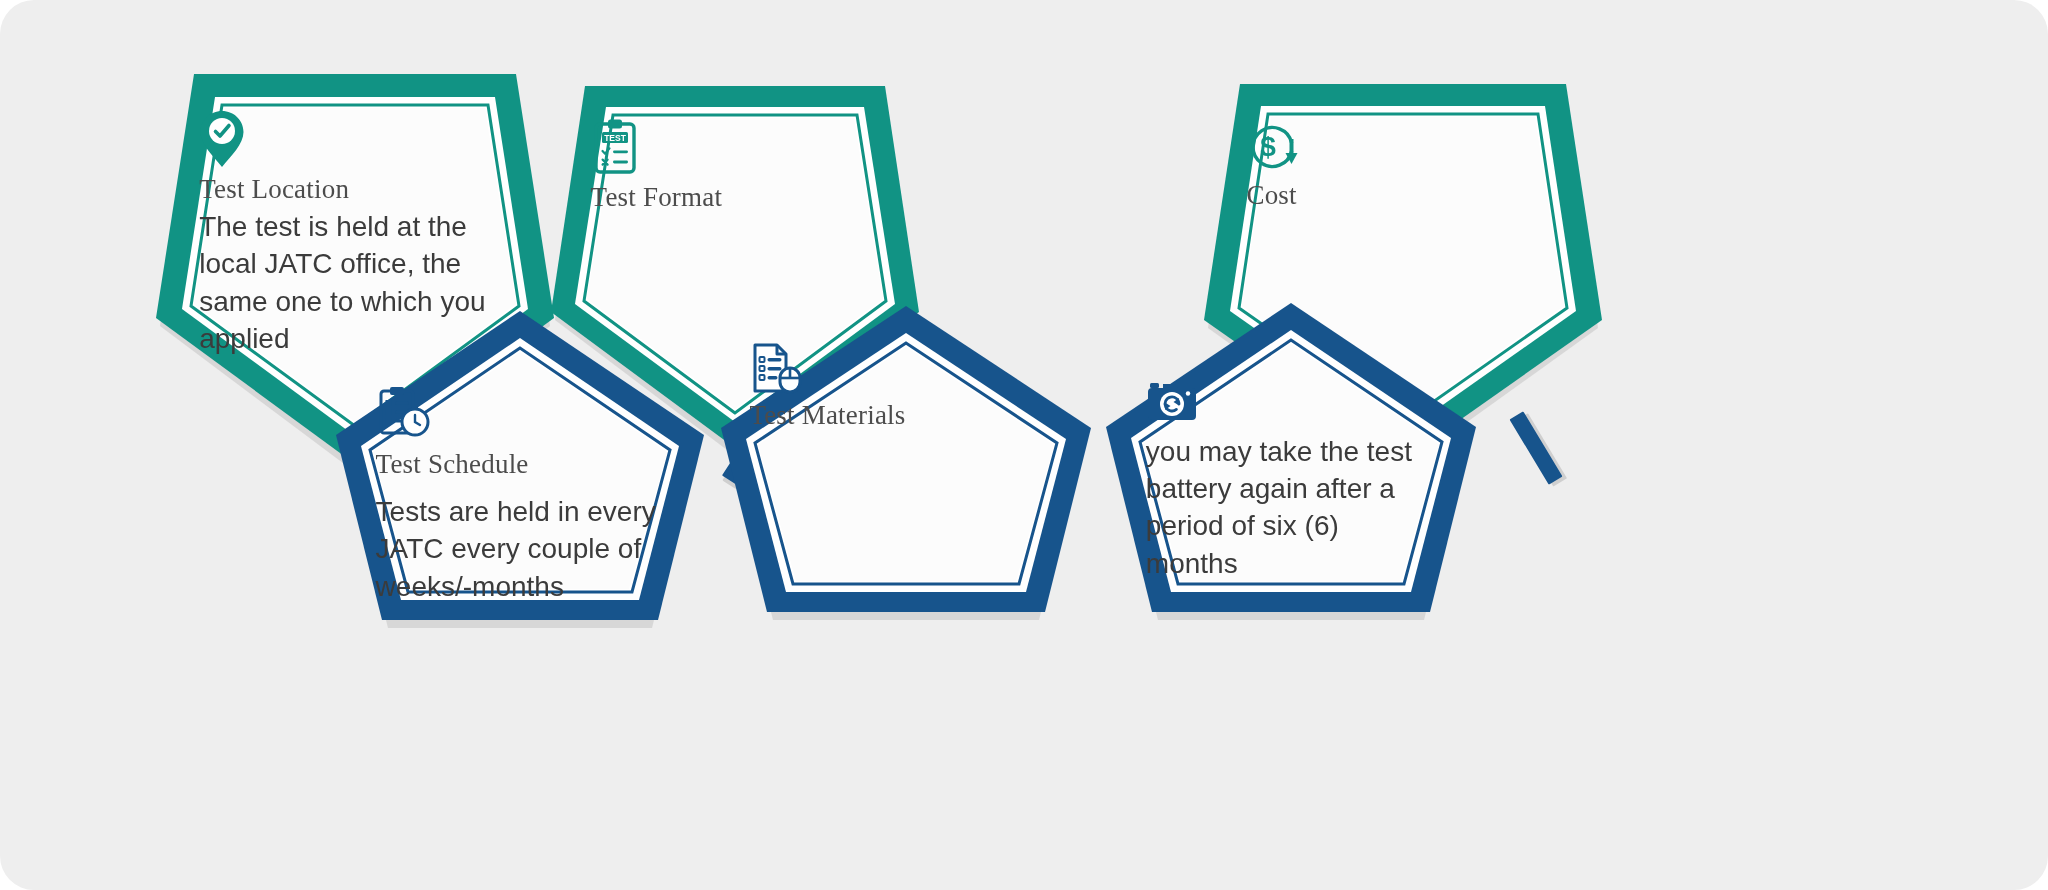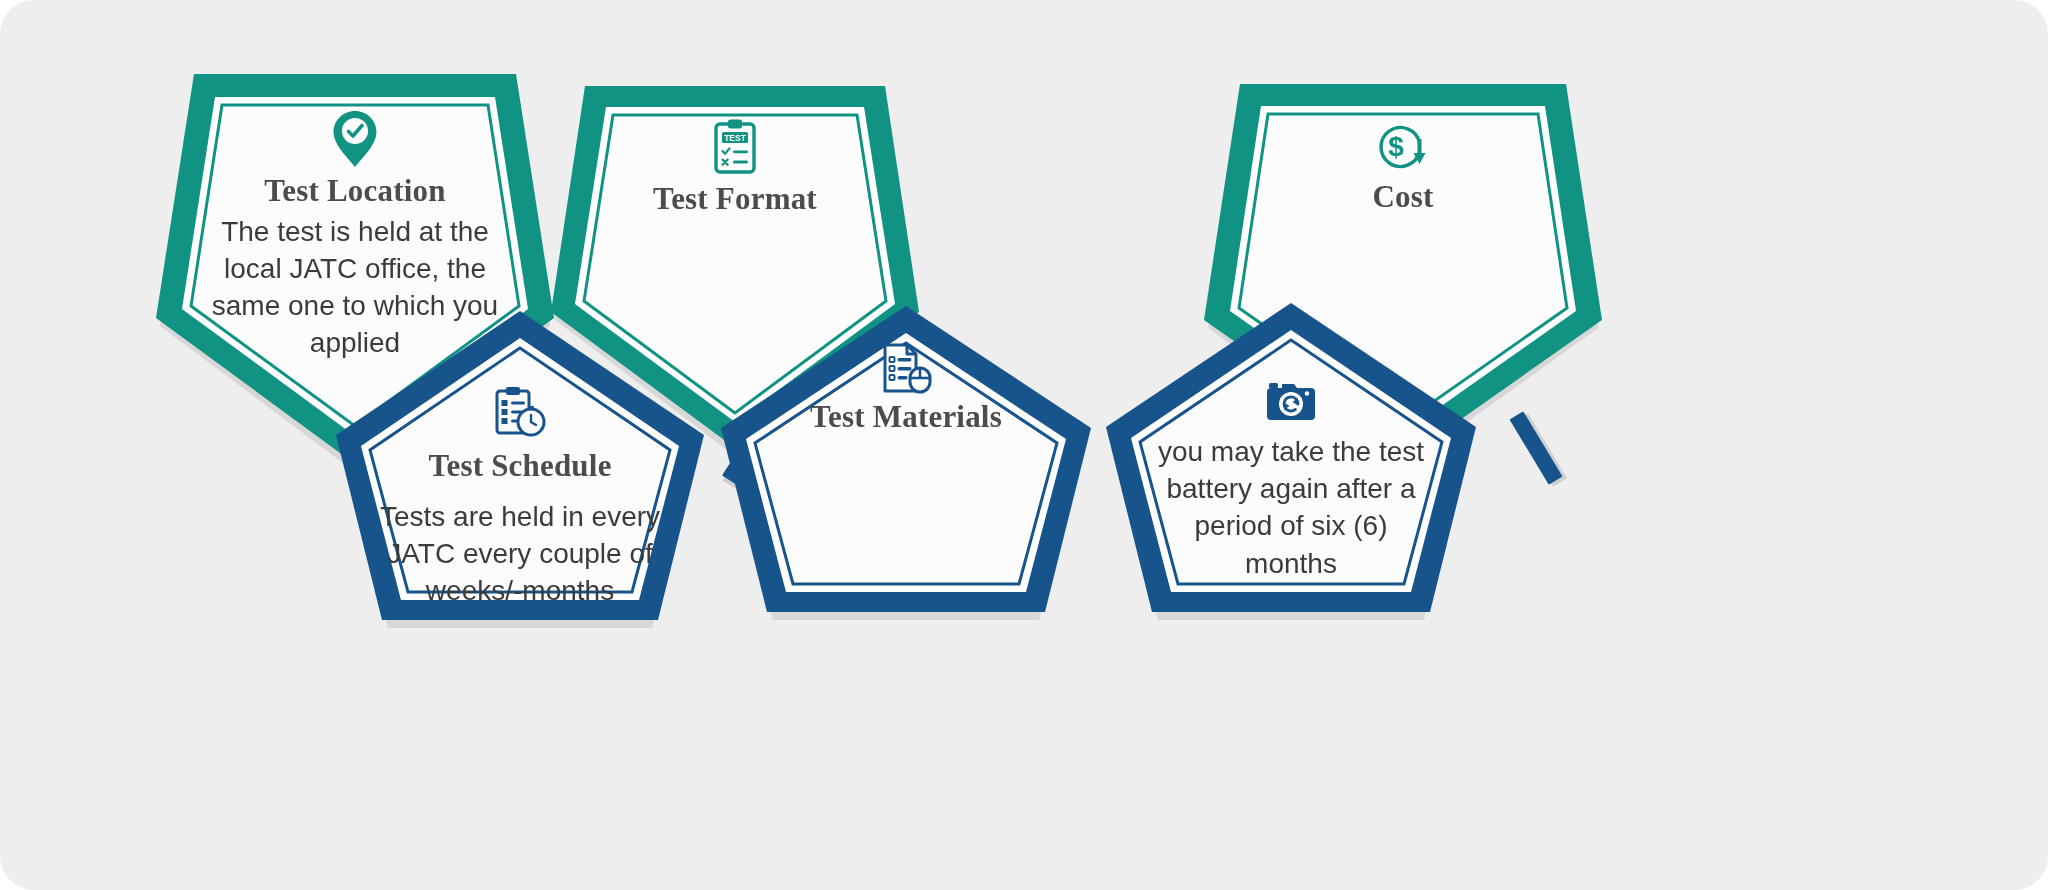--- a/index.html
+++ b/index.html
@@ -34,35 +34,34 @@
 
   .card {
     position: absolute;
     box-sizing: border-box;
   }
 
   .content {
     position: absolute;
     left: 12%;
     right: 12%;
-    text-align: center;
     z-index: 4;
     pointer-events: none;
   }
 
   .icon-wrap {
     display: block;
     margin: 0 auto 6px auto;
     line-height: 0;
   }
 
   .card-title {
     font-family: "Liberation Serif", serif;
-    font-weight: bold;
-    font-size: 31px;
+    font-weight: normal;
+    font-size: 27px;
     color: #4c4c4c;
     letter-spacing: 0.2px;
     margin: 0 0 4px 0;
     line-height: 1.12;
   }
 
   .card-body {
     font-family: "Liberation Sans", sans-serif;
     font-size: 28px;
     color: #3b3b3b;

